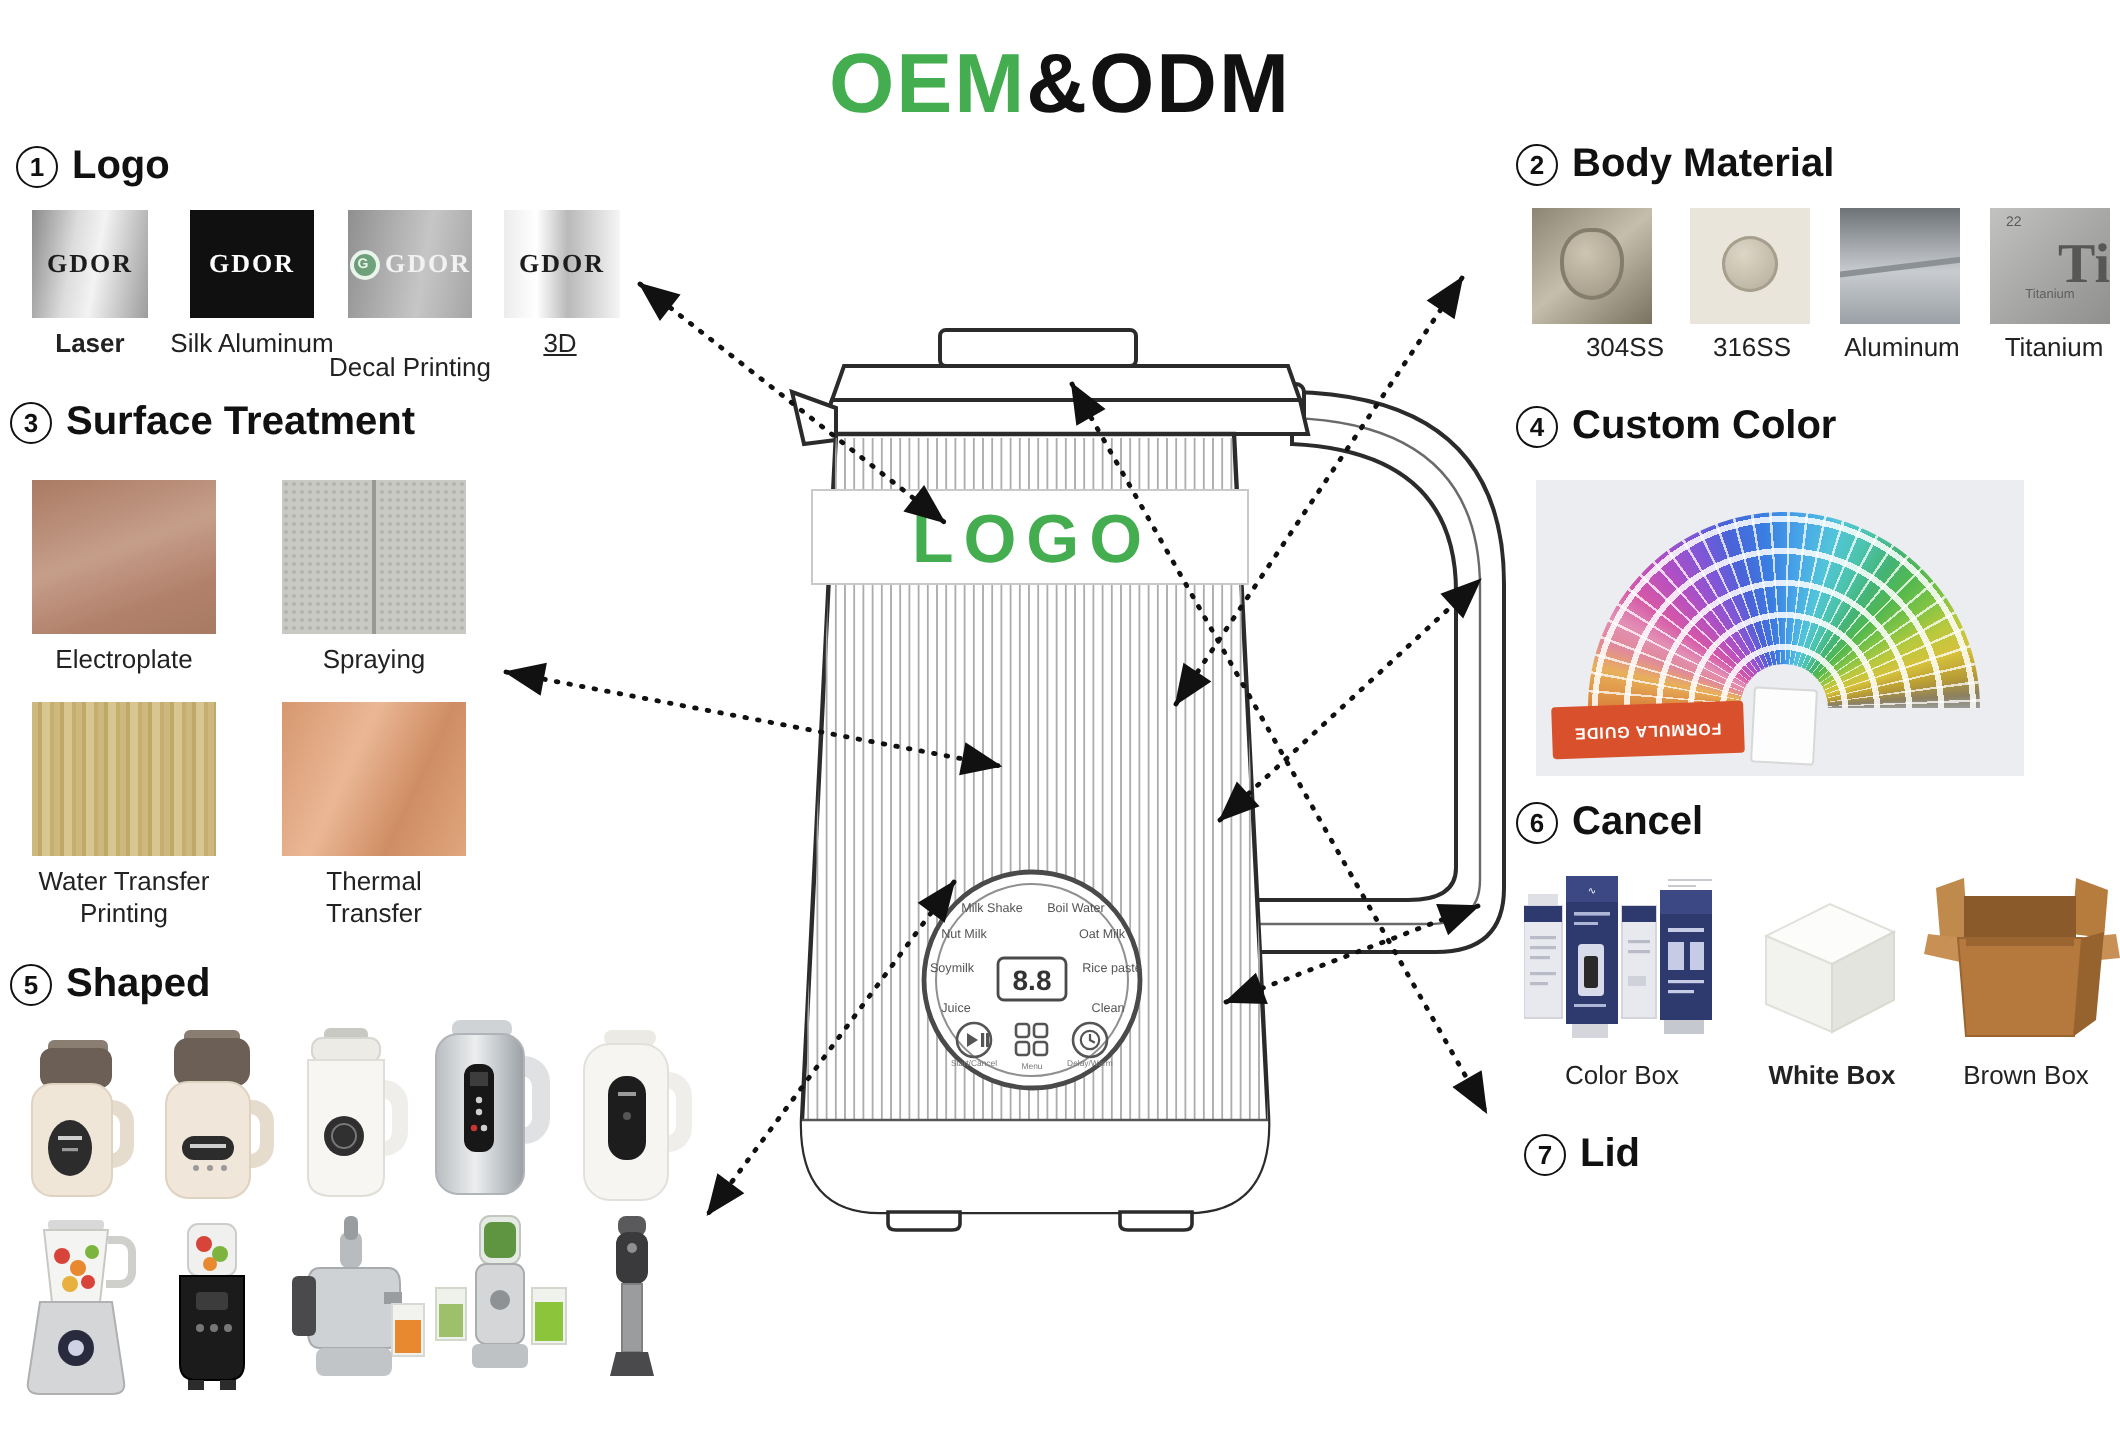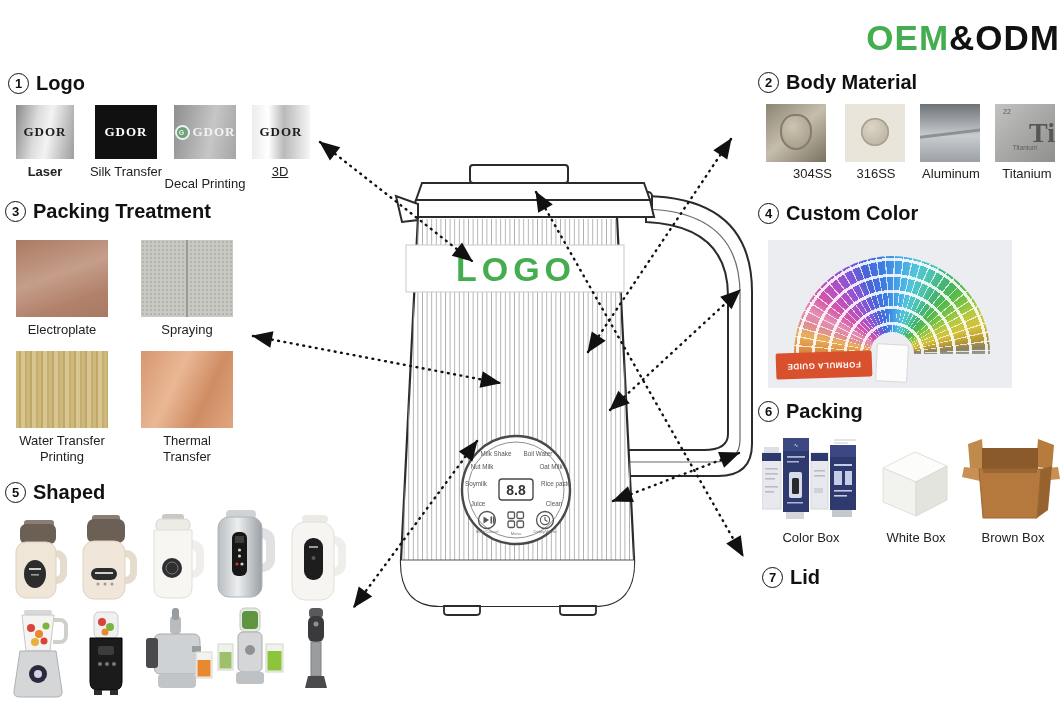--- a/index.html
+++ b/index.html
@@ -1,20 +1,20 @@
 <!DOCTYPE html>
 <html style="--green: #44ad4f; --navy: #2e3a6e; --box_brown: #b5793d; --guide_red: #d8512c;"><head>
 <meta charset="utf-8">
 <style>
   html,body{margin:0;padding:0;background:#fff;}
   .canvas{position:relative;width:1060px;height:718px;background:#fff;overflow:hidden;
           font-family:"Liberation Sans",sans-serif;color:#111;}
   
-  .title{position:absolute;left:0;right:0;top:18px;text-align:right;
-         font-size:35px;font-weight:bold;letter-spacing:1px;}
+  .title{position:absolute;left:0;right:0;top:18px;text-align:center;
+         font-size:42px;font-weight:bold;letter-spacing:1px;}
   .title .green{color:var(--green);}
   .sec-head{position:absolute;display:flex;align-items:center;gap:7px;
             font-weight:bold;font-size:20px;color:#111;white-space:nowrap;}
   .num{width:21px;height:21px;border:1.7px solid #111;border-radius:50%;
        display:flex;align-items:center;justify-content:center;
        font-size:13px;font-weight:bold;flex:none;box-sizing:border-box;}
   .cap{position:absolute;font-size:13px;color:#222;text-align:center;line-height:1.25;}
   
   .lg-sw{position:absolute;height:54px;display:flex;align-items:center;justify-content:center;
          font-family:"Liberation Serif",serif;font-weight:bold;font-size:13px;letter-spacing:1px;}
@@ -92,27 +92,27 @@
     <span>GDOR</span>
     </div>
   <div class="lg-sw sw-decal" style="left:174px;top:105px;width:62px;">
     <span class="g-badge">G</span>
     <span>GDOR</span>
     </div>
   <div class="lg-sw sw-3d" style="left:252px;top:105px;width:58px;">
     <span>GDOR</span>
     </div>
   <div class="cap" style="left:15px;top:164px;width:60px;font-weight:bold;">Laser</div>
-  <div class="cap" style="left:85px;top:164px;width:82px;">Silk Transfer</div>
+  <div class="cap" style="left:85px;top:164px;width:82px;">Silk Aluminum</div>
   <div class="cap" style="left:162px;top:176px;width:86px;">Decal Printing</div>
   <div class="cap" style="left:250px;top:164px;width:60px;text-decoration:underline;">3D</div>
 
   <div class="sec-head" style="left:5px;top:200px;">
     <span class="num">3</span>
-    <span>Packing Treatment</span>
+    <span>Surface Treatment</span>
   </div>
   <div class="sf-sw sf-electro" style="left:16px;top:240px;"></div>
   <div class="sf-sw sf-spray" style="left:141px;top:240px;"></div>
   <div class="cap" style="left:12px;top:322px;width:100px;">Electroplate</div>
   <div class="cap" style="left:137px;top:322px;width:100px;">Spraying</div>
   <div class="sf-sw sf-water" style="left:16px;top:351px;"></div>
   <div class="sf-sw sf-thermal" style="left:141px;top:351px;"></div>
   <div class="cap" style="left:139px;top:433px;width:96px;">Thermal Transfer</div>
   <div class="cap" style="left:4px;top:433px;width:116px;">Water Transfer Printing</div>
 
@@ -261,21 +261,21 @@
   <div class="fan-box">
     <div class="fan"></div>
     <div class="fan-handle">
       <span>FORMULA GUIDE</span>
     </div>
     <div class="fan-card"></div>
   </div>
 
   <div class="sec-head" style="left:758px;top:400px;">
     <span class="num">6</span>
-    <span>Packing</span>
+    <span>Cancel</span>
   </div>
   <svg class="thumb" style="left:762px;top:438px;" width="98" height="84" viewBox="0 0 98 84">
     <g stroke="#c9cad0" stroke-width="1" fill="none">
         <path d="M72,2 h22 M72,5 h14"></path>
       </g>
     <rect x="2" y="9" width="15" height="6" fill="#dfe0e6"></rect>
     <rect x="0" y="15" width="19" height="56" fill="#e8e9ee" stroke="#d5d6dc"></rect>
     <rect x="0" y="15" width="19" height="8" fill="var(--navy)"></rect>
     <g fill="#b9bcc8">
         <rect x="3" y="30" width="13" height="1.6"></rect>
@@ -322,21 +322,21 @@
     <polygon points="6,8 20,3 22,34 8,32" fill="#c08a4c" stroke="#99道66" stroke-width="0"></polygon>
     <polygon points="76,3 92,9 90,33 74,31" fill="#b57c3e"></polygon>
     <polygon points="20,12 76,12 76,33 20,33" fill="#8a5a2b"></polygon>
     <polygon points="2,31 20,33 18,45 0,41" fill="#c89055"></polygon>
     <polygon points="76,33 96,31 98,43 78,45" fill="#c89055"></polygon>
     <polygon points="17,33 79,33 75,82 21,82" fill="#b5793d" stroke="#9a6530" stroke-width="1"></polygon>
     <polygon points="79,33 90,30 86,74 75,82" fill="#96622e"></polygon>
     <rect x="21" y="33" width="54" height="4" fill="#9a6530"></rect>
   </svg>
   <div class="cap" style="left:771px;top:530px;width:80px;">Color Box</div>
-  <div class="cap" style="left:876px;top:530px;width:80px;">White Box</div>
+  <div class="cap" style="left:876px;top:530px;width:80px;font-weight:bold;">White Box</div>
   <div class="cap" style="left:973px;top:530px;width:80px;">Brown Box</div>
 
   <div class="sec-head" style="left:762px;top:566px;">
     <span class="num">7</span>
     <span>Lid</span>
   </div>
 
   <svg class="thumb" style="left:388px;top:162px;" width="374" height="460" viewBox="0 0 374 460">
     <defs>
       <pattern id="ribs" width="4.6" height="10" patternUnits="userSpaceOnUse">

